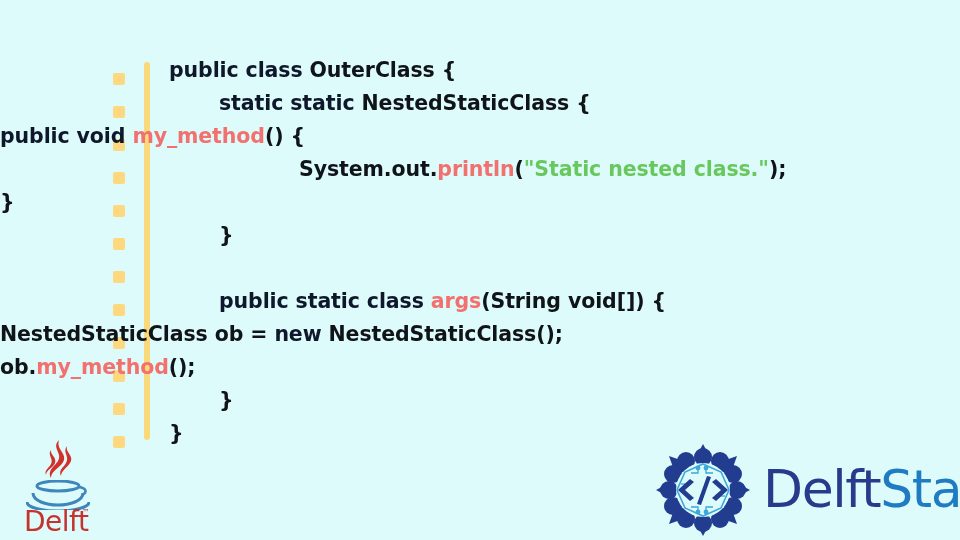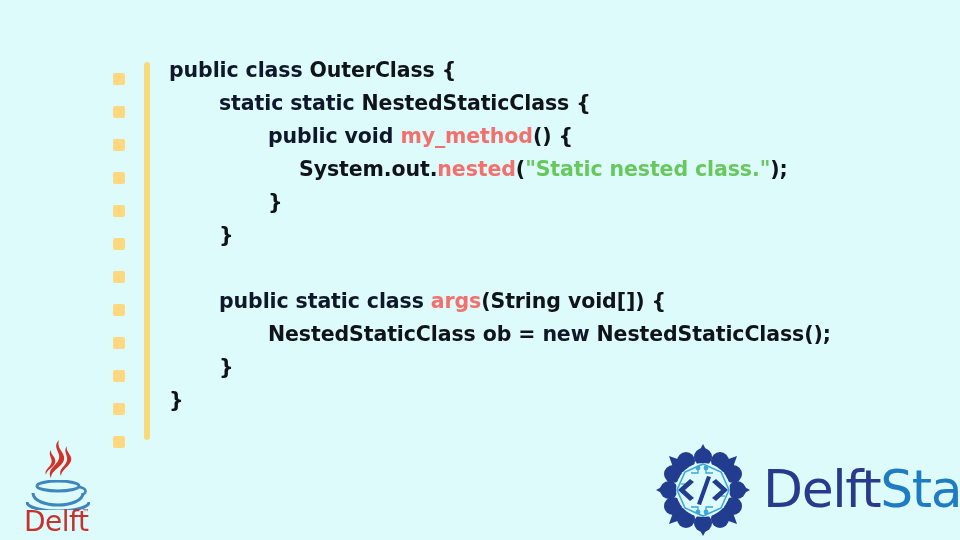--- a/index.html
+++ b/index.html
@@ -45,21 +45,21 @@
     height:33px;
     line-height:33px;
     font-size:20.5px;
     font-weight:bold;
     color:#101418;
     white-space:pre;
     letter-spacing:-0.1px;
   }
   .ind0 { padding-left:169px; }
   .ind1 { padding-left:219px; }
-  .ind2 { padding-left:268px; }
+  .ind2 { }
   .ind3 { padding-left:299px; }
 
   .kw  { color:#0f172a; }
   .fn  { color:#f2706e; }
   .str { color:#68c85d; }
   .pl  { color:#101418;margin-top:8px; }
 
   
   #java-logo {
     position:absolute;
@@ -119,26 +119,27 @@
       <div class="gutter-square" style="top: 403px;"></div>
       <div class="gutter-square" style="top: 436px;"></div>
     </div>
 
   <div id="gutter-bar"></div>
 
   <div id="code-lines">
       <div class="code-line ind0"><span class="kw">public class </span><span class="pl">OuterClass {</span></div>
       <div class="code-line ind1"><span class="kw">static static </span><span class="pl">NestedStaticClass {</span></div>
       <div class="code-line ind2"><span class="kw">public void </span><span class="fn">my_method</span><span class="pl">() {</span></div>
-      <div class="code-line ind3"><span class="pl">System.out.</span><span class="fn">nested</span><span class="pl">(</span><span class="str">"Static nested class."</span><span class="pl">);</span></div>
+      <div class="code-line ind3"><span class="pl">System.out.</span><span class="fn">println</span><span class="pl">(</span><span class="str">"Static nested class."</span><span class="pl">);</span></div>
       <div class="code-line ind2"><span class="pl">}</span></div>
       <div class="code-line ind1"><span class="pl">}</span></div>
       <div class="code-line ind0">&nbsp;</div>
       <div class="code-line ind1"><span class="kw">public static class </span><span class="fn">args</span><span class="pl">(String void[]) {</span></div>
       <div class="code-line ind2"><span class="pl">NestedStaticClass ob = </span><span class="kw">new </span><span class="pl">NestedStaticClass();</span></div>
+      <div class="code-line ind2"><span class="pl">ob.</span><span class="fn">my_method</span><span class="pl">();</span></div>
       <div class="code-line ind1"><span class="pl">}</span></div>
       <div class="code-line ind0"><span class="pl">}</span></div>
     </div>
 </div>
 
 <div id="java-logo">
   <svg id="java-steam" viewBox="0 0 40 46">
     <path d="M21 0 C13 8, 25 13, 20 21 C17 26, 9 30, 13 38 C13 30, 24 27, 26 20 C28 13, 18 9, 21 0 Z" fill="#d2312a"></path>
     <path d="M29 6 C24 12, 32 16, 28 23 C26 27, 20 30, 23 36 C23 30, 31 27, 33 21 C35 15, 27 12, 29 6 Z" fill="#d2312a"></path>
     <path d="M13 10 C9 15, 16 19, 13 24 C11 28, 6 30, 8 35 C8 30, 15 28, 17 23 C19 17, 12 15, 13 10 Z" fill="#d2312a"></path>

